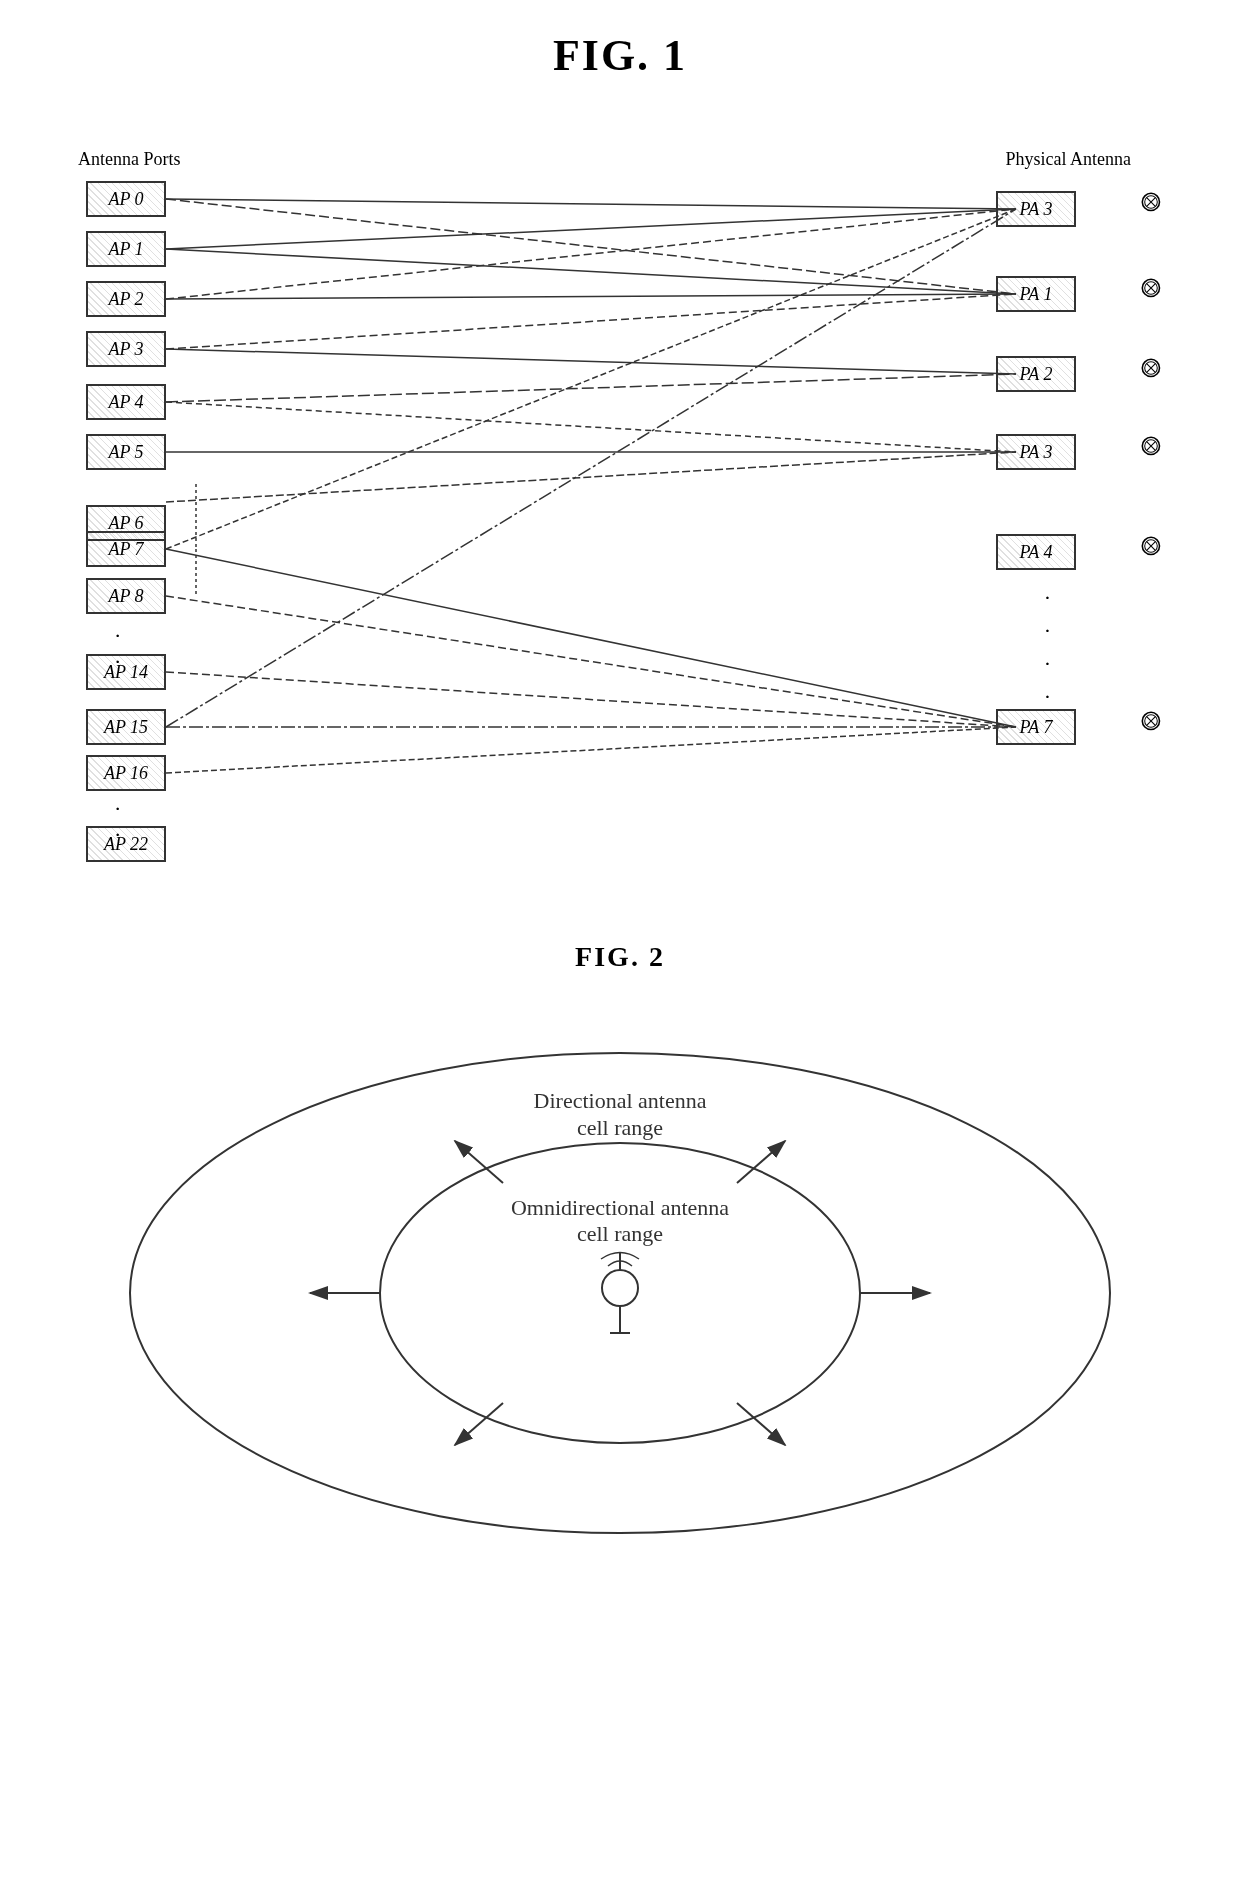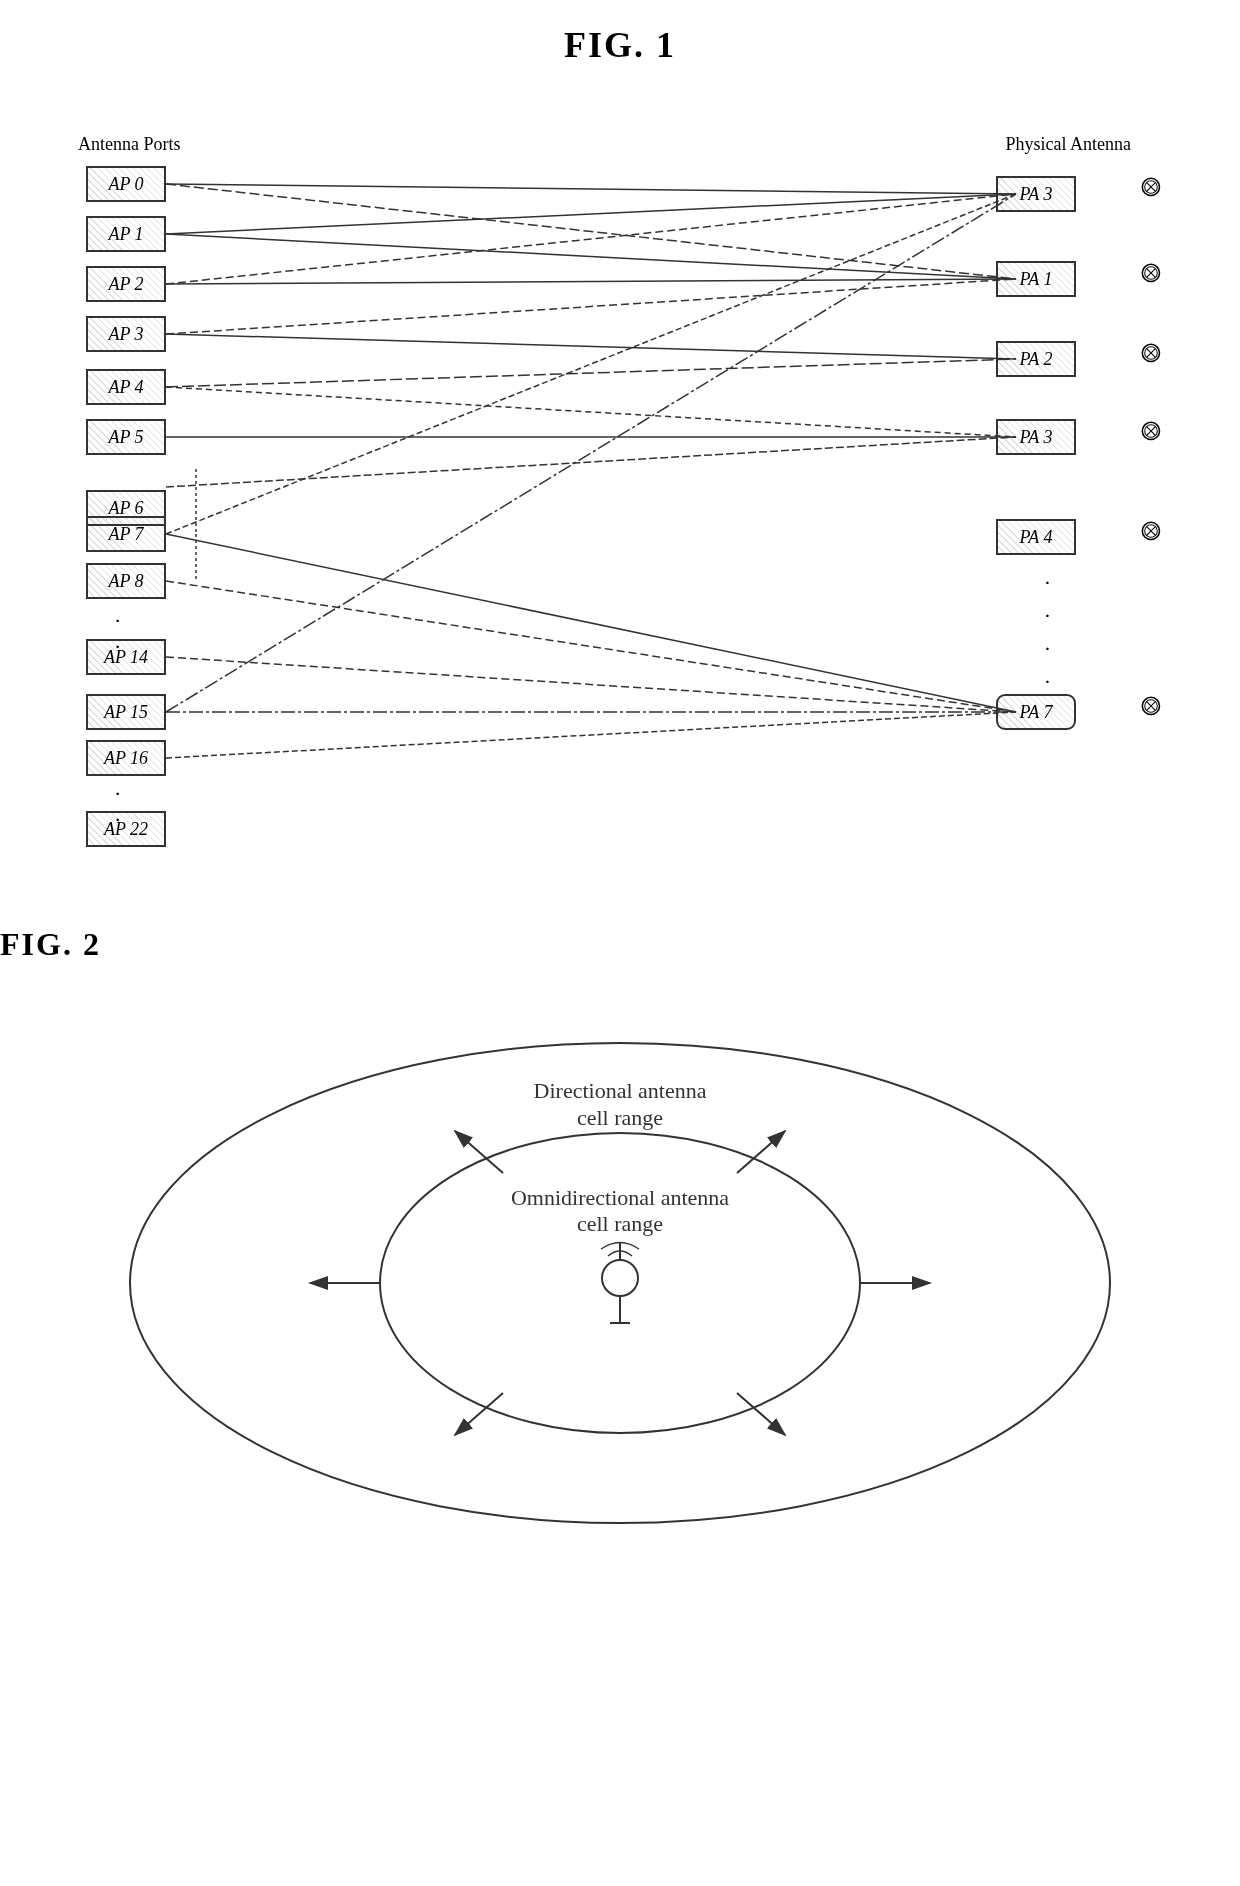--- a/index.html
+++ b/index.html
@@ -15,23 +15,23 @@
     .page {
       width: 1240px;
       min-height: 1886px;
       background: #fff;
       position: relative;
     }
 
     
     .fig1-title {
       text-align: center;
-      font-size: 36px;
+      font-size: 44px;
       font-weight: bold;
-      padding-top: 24px;
+      padding-top: 30px;
       letter-spacing: 2px;
     }
 
     .fig1-container {
       position: relative;
       width: 100%;
       height: 820px;
       margin-top: 10px;
       margin-left: 6px;
     }
@@ -83,22 +83,22 @@
       position: absolute;
       top: 0;
       left: 0;
       width: 100%;
       height: 100%;
       pointer-events: none;
     }
 
     
     .fig2-title {
-      text-align: left;
-      font-size: 32px;
+      text-align: center;
+      font-size: 28px;
       font-weight: bold;
       padding-top: 30px;
       letter-spacing: 2px;
     }
 
     .fig2-container {
       position: relative;
       width: 100%;
       height: 600px;
       margin-top: 10px;
@@ -160,21 +160,21 @@
     <div class="pa-box" style="top:185px;">PA 1</div>
 
     <div class="pa-box" style="top:265px;">PA 2</div>
 
     <div class="pa-box" style="top:343px;">PA 3</div>
 
     <div class="pa-box" style="top:443px;">PA 4</div>
 
     <div style="position:absolute; right:195px; top:490px; font-size:22px; line-height:1.5;">·<br>·<br>·<br>·</div>
 
-    <div class="pa-box" style="top:618px;border-radius:9px;">PA 7</div>
+    <div class="pa-box" style="top:618px;">PA 7</div>
 
     <div style="position:absolute; right:85px; top:97px; font-size:26px;">⨷</div>
 
     <div style="position:absolute; right:85px; top:183px; font-size:26px;">⨷</div>
 
     <div style="position:absolute; right:85px; top:263px; font-size:26px;">⨷</div>
 
     <div style="position:absolute; right:85px; top:341px; font-size:26px;">⨷</div>
 
     <div style="position:absolute; right:85px; top:441px; font-size:26px;">⨷</div>

